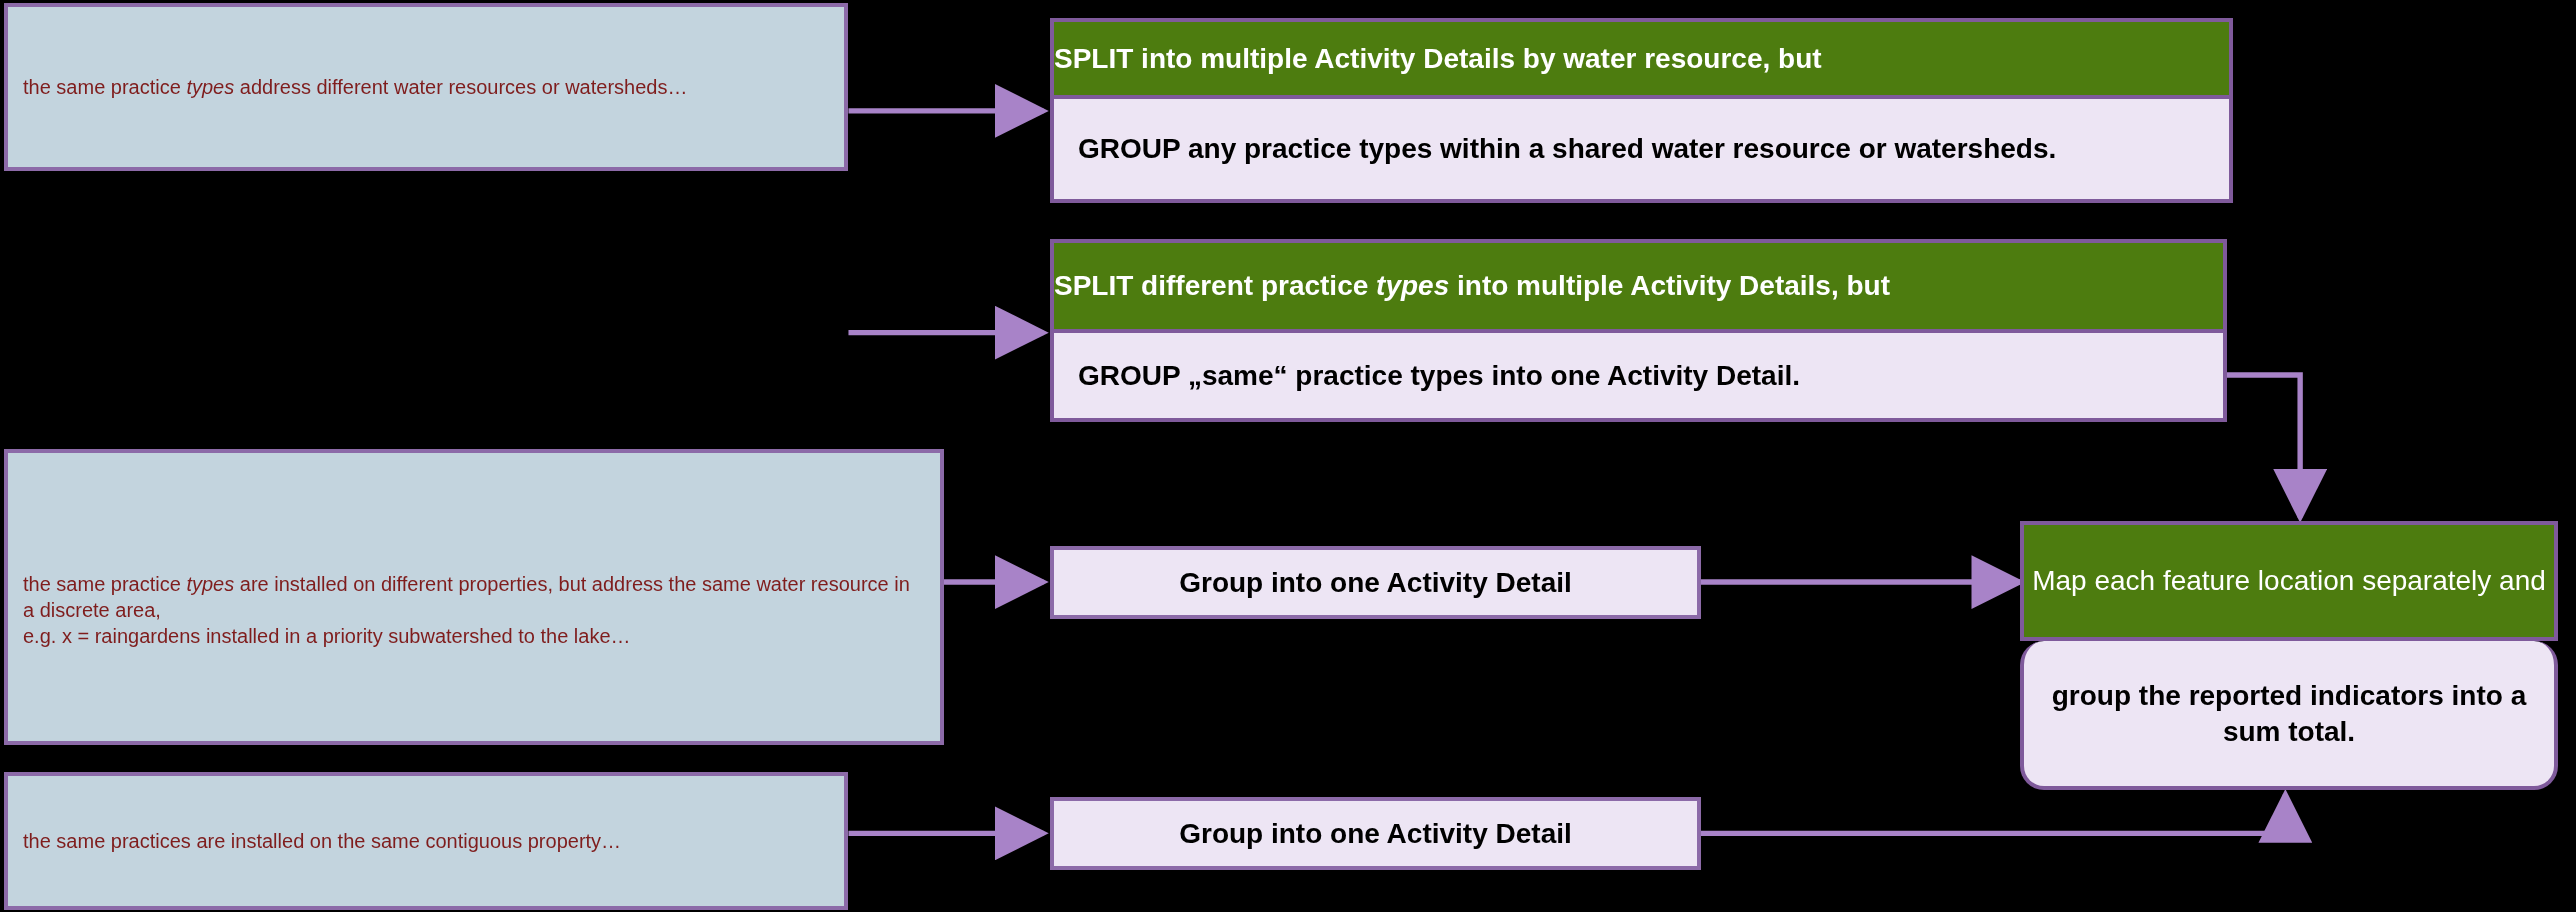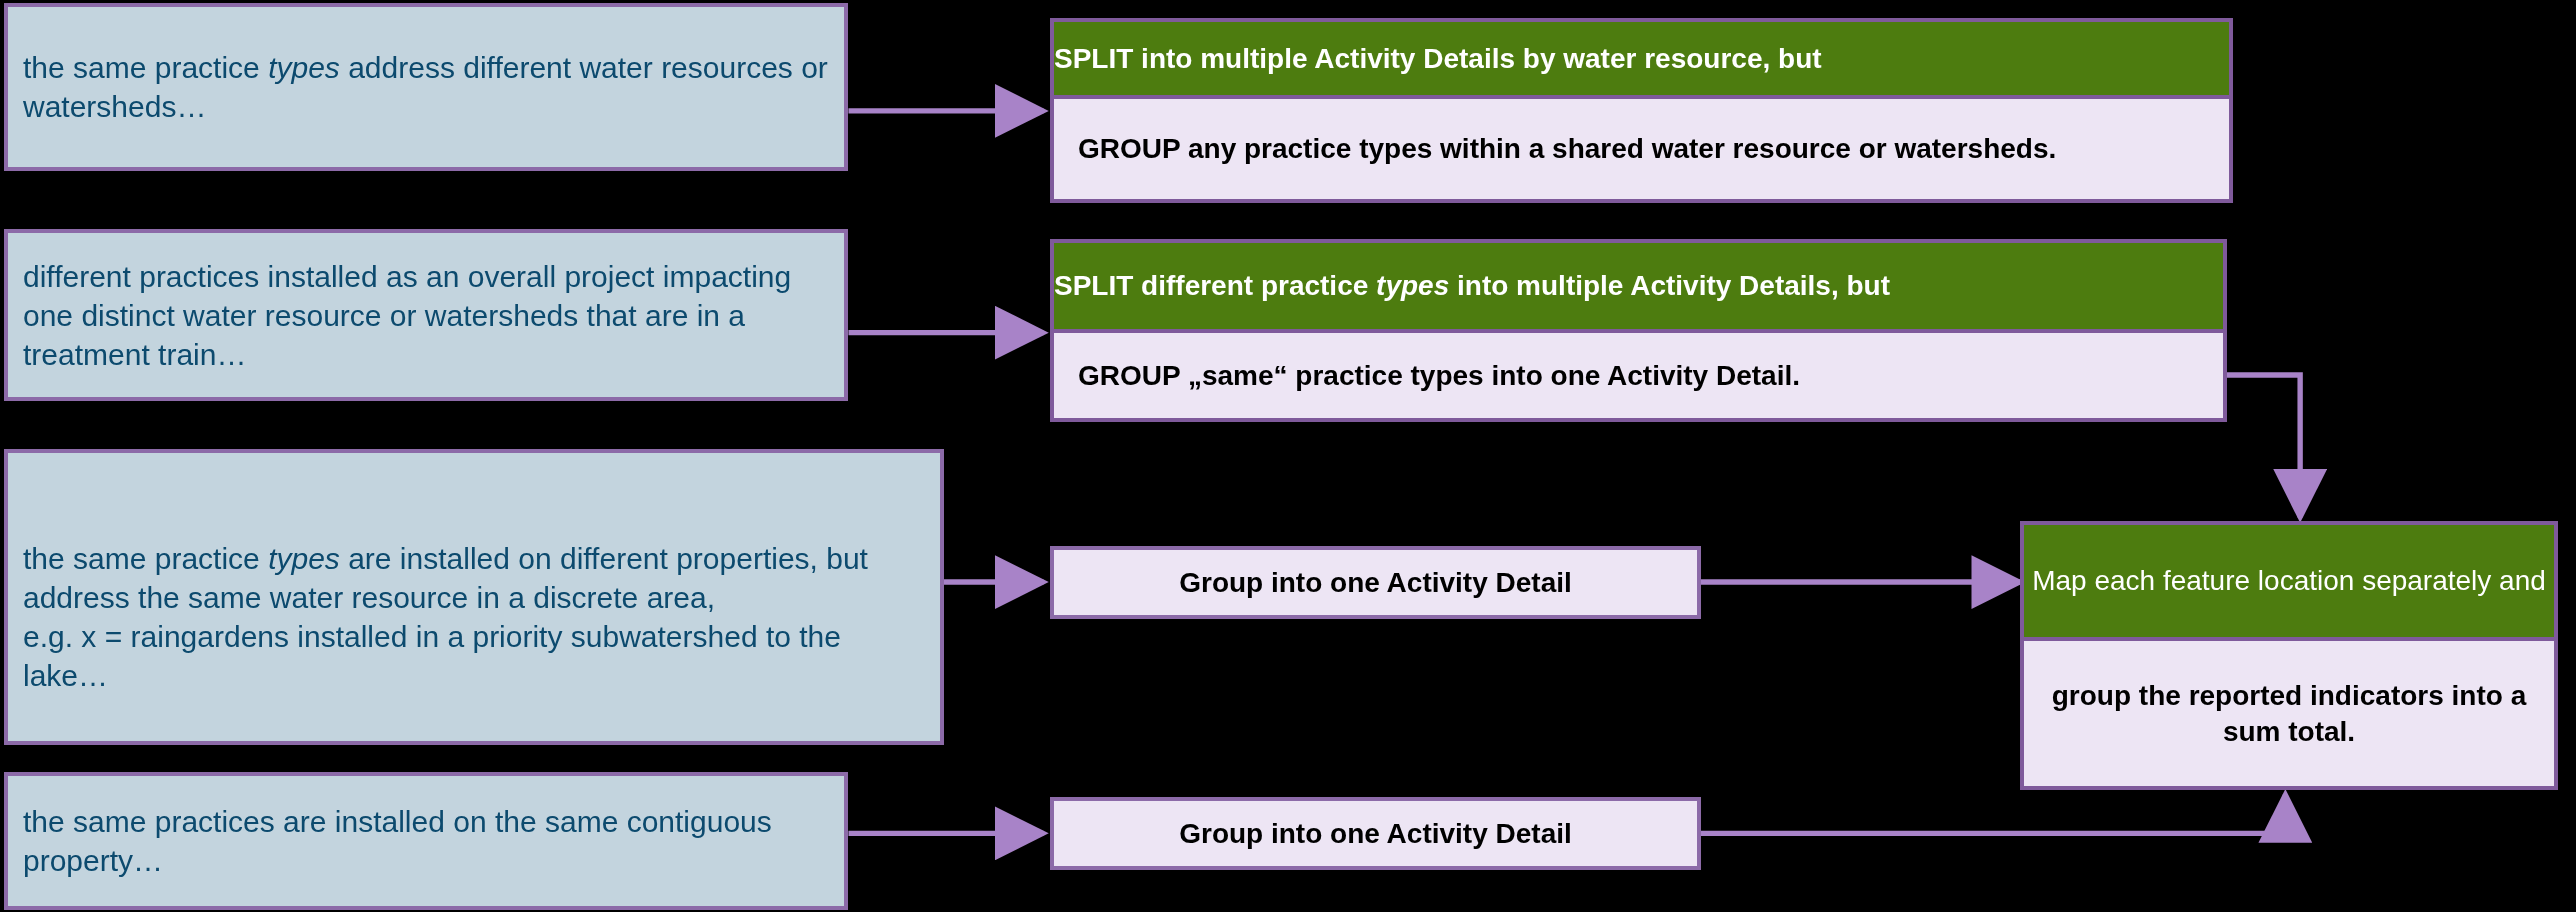--- a/index.html
+++ b/index.html
@@ -6,41 +6,41 @@
   body{width:2576px;height:912px;position:relative;overflow:hidden;
        font-family:"Liberation Sans","DejaVu Sans",sans-serif;}
   .canvas{position:absolute;inset:0;}
 
   
   .node{position:absolute;box-sizing:border-box;border:4px solid #7F5A9B;}
 
   
   .cond{background:#C3D4DE;border:4px solid #8C6AA8;
         display:flex;align-items:center;padding:0 15px;}
-  .cond .txt{font-size:30px;line-height:1.30;color:#0c4a6e;}
+  .cond .txt{font-size:20px;line-height:1.30;color:#7f1d1d;}
   .cond .txt em{font-style:italic;}
 
   
   .duo{position:absolute;box-sizing:border-box;}
   .duo .top{box-sizing:border-box;background:#4d7c0f;border:4px solid #7F5A9B;
             display:flex;align-items:center;padding:0 0;}
   .duo .bot{box-sizing:border-box;background:#EDE5F4;border:4px solid #7F5A9B;
             border-top:none;display:flex;align-items:center;padding:0 24px;}
   .duo .top .txt{font-size:28px;font-weight:bold;color:#FFFFFF;line-height:1.28;}
   .duo .bot .txt{font-size:28px;font-weight:bold;color:#000000;line-height:1.28;}
   .duo .top .txt em,.duo .bot .txt em{font-style:italic;}
 
   
   .plain{background:#EDE5F4;border:4px solid #8C6AA8;
          display:flex;align-items:center;justify-content:center;}
   .plain .txt{font-size:28px;font-weight:bold;color:#000;}
 
   
   .res .top{justify-content:center;text-align:center;}
-  .res .bot{justify-content:center;text-align:center;}
+  .res .bot{justify-content:center;text-align:center;border-radius:24px;}
   .res .top .txt{font-weight:normal;font-size:28px;}
 
   
   svg.wires{position:absolute;left:0;top:0;width:2576px;height:912px;
             pointer-events:none;}
 </style>
 </head>
 <body>
 
 <div class="canvas">
@@ -66,23 +66,20 @@
 
     <path d="M2530,1240 L3400,1240 L3400,1182" fill="none" stroke="#A883C8" stroke-width="8" marker-end="url(#ah)"></path>
   </svg>
 
   <div class="node cond" style="left:4px;top:2.7px;width:844px;height:168px;">
     <div class="txt">
       <span>the same practice </span><em>types</em><span> address different water resources or watersheds…</span>
     </div>
   </div>
 
-  <div class="node cond" style="left:4px;top:229px;width:844px;height:172px;">
-    <div class="txt">different practices installed as an overall project impacting one distinct water resource or watersheds that are in a treatment train…</div>
-  </div>
 
   <div class="node cond" style="left:4px;top:449px;width:940px;height:296px;">
     <div class="txt" style="white-space:pre-line;">
       <span>the same practice </span><em>types</em><span style="white-space:pre-line;"> are installed on different properties, but address the same water resource in a discrete area,
 e.g. x = raingardens installed in a priority subwatershed to the lake…</span>
     </div>
   </div>
 
   <div class="node cond" style="left:4px;top:772px;width:844px;height:138px;">
     <div class="txt">the same practices are installed on the same contiguous property…</div>

